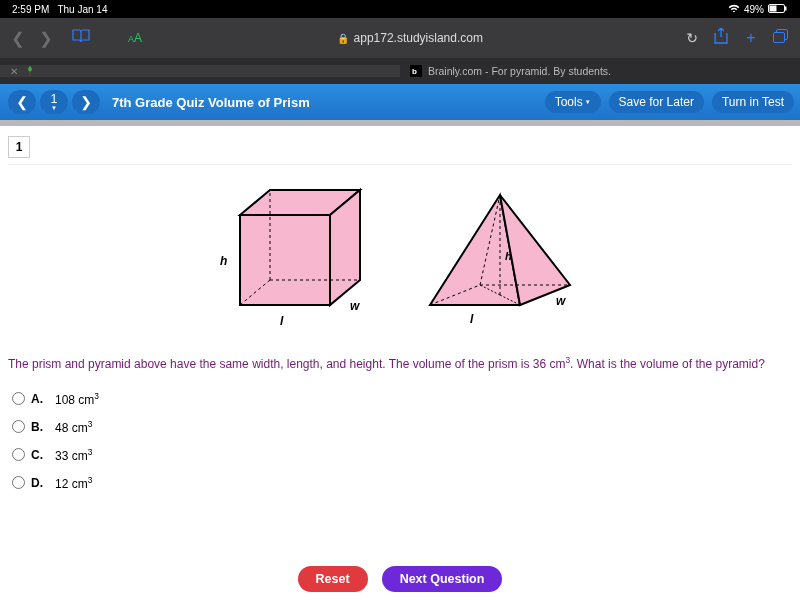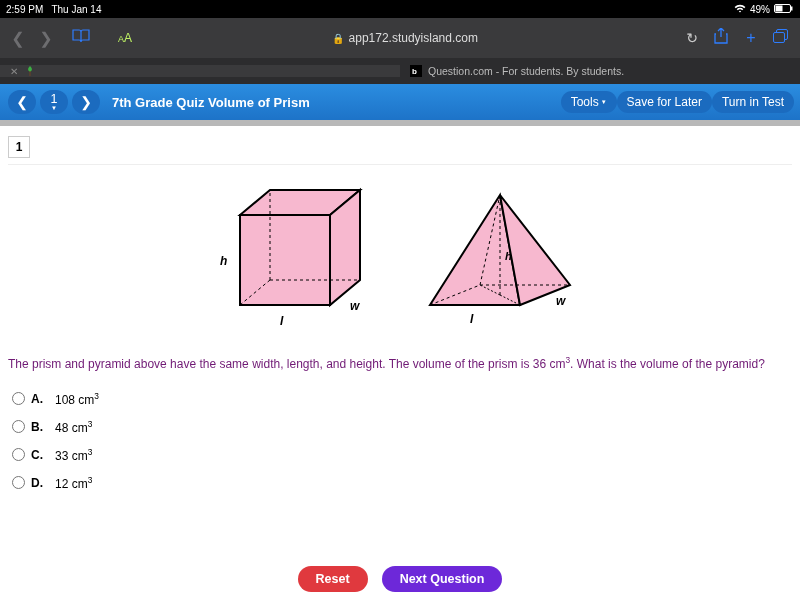--- a/index.html
+++ b/index.html
@@ -1,38 +1,38 @@
 <!DOCTYPE html>
 <html><head>
 <meta charset="utf-8">
 <style>
   * { box-sizing: border-box; margin: 0; padding: 0; }
   html, body { width: 800px; height: 600px; font-family: -apple-system, Helvetica, Arial, sans-serif; background: #000; overflow: hidden; }
-  .status-bar { height: 18px; background: #000; color: #fff; display: flex; align-items: center; justify-content: space-between; font-size: 10px; padding: 0 6px; }
+  .status-bar { height: 18px; background: #000; color: #fff; display: flex; align-items: center; justify-content: space-between; font-size: 10px; padding: 0 12px; }
   .status-right { display: flex; align-items: center; gap: 4px; text-align: right; }
   .toolbar { height: 40px; background: #3a3a3c; display: flex; align-items: center; padding: 0 8px; gap: 8px; }
   .nav-arrow { color: #6d6d70; font-size: 16px; width: 20px; text-align: center; }
   .book-icon { color: #2e7dff; font-size: 16px; margin-left: 8px; }
-  .aa { color: #bef264; font-size: 12px; margin-left: 20px; }
+  .aa { color: #22c55e; font-size: 12px; margin-left: 30px; }
   .url-bar { flex: 1; text-align: center; color: #ddd; font-size: 12px; display:flex; align-items:center; justify-content:center; gap:4px;}
   .lock { font-size: 10px; }
   .tb-icon { color: #2e7dff; font-size: 16px; width: 22px; text-align: center; }
   .tb-reload { color:#ccc; font-size:14px; width:20px; text-align:center; margin-left:4px; }
   .tab-row { height: 26px; background: #2c2c2e; display: flex; align-items:center; font-size: 10.5px; color:#bbb; }
   .tab { flex:1; display:flex; align-items:center; gap:6px; padding:0 10px; }
   .tab.active { background:#3a3a3c; }
   .tab .close-x { color:#888; font-size:10px; }
   .si-icon { width:12px; height:12px; display:inline-block; }
   .quiz-bar { height: 36px; background: linear-gradient(#2b8de0,#1d73c8); display:flex; align-items:center; padding:0 6px; color:#fff; font-size:12.5px; position:relative; }
   .pill { background:#1b6bbf; border-radius:14px; height:24px; display:flex; align-items:center; justify-content:center; margin:0 2px; cursor:pointer; }
   .pill.nav { width:28px; font-size:14px; color:#fff; }
   .pill.num { width:28px; color:#fff; flex-direction:column; line-height:1; }
   .pill.num .tri { font-size:6px; }
   .quiz-title { margin-left:10px; font-weight:700; font-size:13px; }
-  .quiz-actions { margin-left:auto; display:flex; }
+  .quiz-actions { margin-left:auto; display:flex; gap:8px; }
   .q-btn { background:#1b6bbf; border-radius:12px; height:22px; padding:0 10px; display:flex; align-items:center; font-size:12px; cursor:pointer; }
   .q-btn .tri { font-size:6px; margin-left:2px;}
   .grey-strip { height:6px; background:#b8b8b8; }
   .content { background:#fff; height: calc(600px - 18px - 40px - 26px - 36px - 6px); overflow:auto; padding:10px 8px 50px 8px; position:relative; }
   .qnum-box { width:22px; height:22px; border:1px solid #ccc; display:flex; align-items:center; justify-content:center; font-size:12px; font-weight:bold; margin-bottom:6px; }
   .hr { border-top:1px solid #eee; margin-bottom:10px; }
   .figures { display:flex; justify-content:center; align-items:flex-end; gap:30px; margin:10px 0 20px 0; }
   .question-text { font-size:12px; color:#701a75; line-height:1.4; margin-bottom:18px; }
   .answers { display:flex; flex-direction:column; gap:12px; padding-left:4px; }
   .ans-row { display:flex; align-items:center; font-size:12px; }
@@ -107,21 +107,21 @@
         </svg>
     </span>
   </div>
   <div class="tab">
     <span class="si-icon">
       <svg width="12" height="12" viewBox="0 0 12 12">
           <rect width="12" height="12" fill="#000"></rect>
           <text x="2" y="9" font-size="8" fill="#fff" font-family="Arial" font-weight="bold">b</text>
         </svg>
     </span>
-    <span>Question.com - For students. By students.</span>
+    <span>Brainly.com - For pyramid. By students.</span>
   </div>
 </div>
 
 <div class="quiz-bar">
   <div class="pill nav">❮</div>
   <div class="pill num">
     <span>1</span>
     <span class="tri">▼</span>
   </div>
   <div class="pill nav">❯</div>

